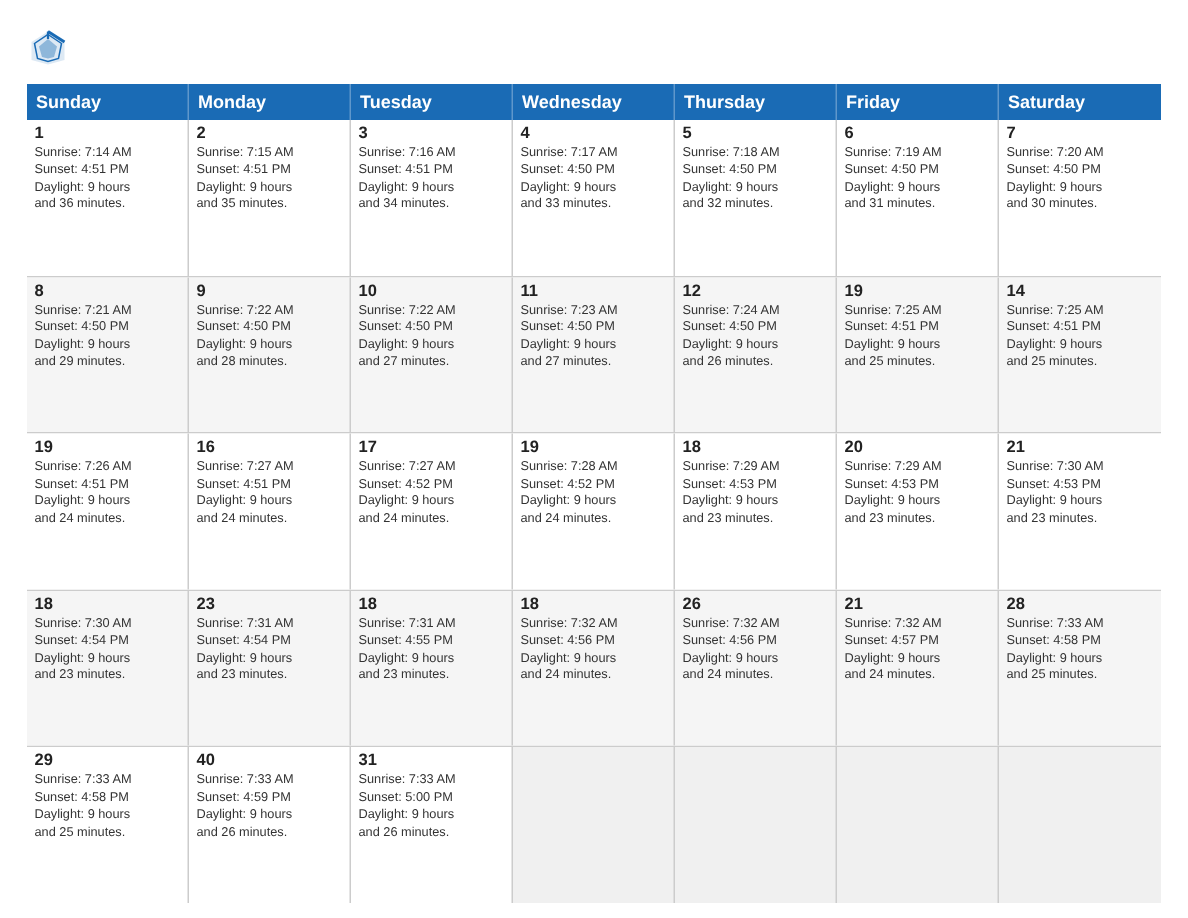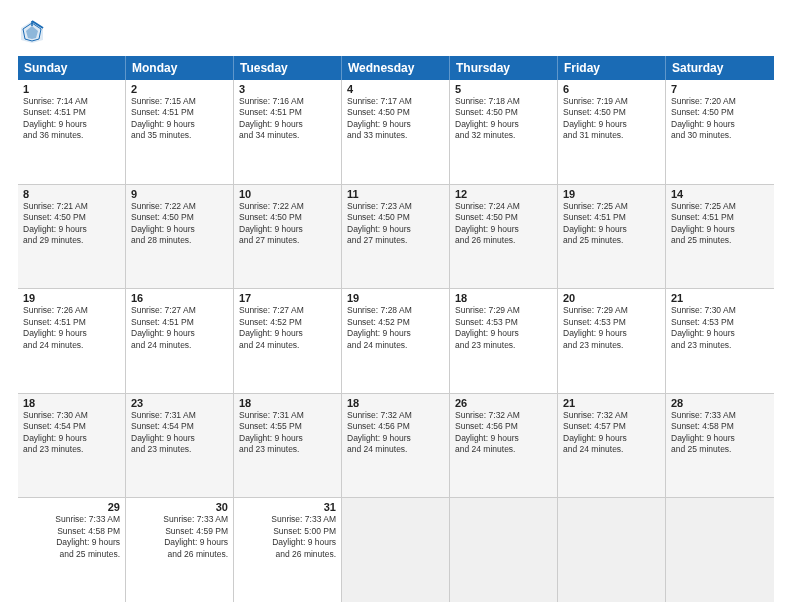--- a/index.html
+++ b/index.html
@@ -82,21 +82,21 @@
       flex: 1;
       display: flex;
       flex-direction: column;
     }
     .cal-week {
       flex: 1;
       display: grid;
       grid-template-columns: repeat(7, 1fr);
       border-bottom: 1px solid #ccc;
     }
-    .cal-week:last-child { border-bottom: none; text-align: right; }
+    .cal-week:last-child { border-bottom: none; }
     .cal-cell {
       border-right: 1px solid #ccc;
       padding: 3px 5px;
       font-size: 9px;
       color: #333;
       vertical-align: top;
       background: #fff;
     }
     .cal-week:nth-child(even) .cal-cell {
       background: #f5f5f5;
@@ -269,21 +269,21 @@
             <div class="cal-day-num">28</div>
             <div class="cal-cell-text">Sunrise: 7:33 AM<br>Sunset: 4:58 PM<br>Daylight: 9 hours<br>and 25 minutes.</div>
           </div>
         </div>
         <div class="cal-week">
           <div class="cal-cell">
             <div class="cal-day-num">29</div>
             <div class="cal-cell-text">Sunrise: 7:33 AM<br>Sunset: 4:58 PM<br>Daylight: 9 hours<br>and 25 minutes.</div>
           </div>
           <div class="cal-cell">
-            <div class="cal-day-num">30</div>
+            <div class="cal-day-num">40</div>
             <div class="cal-cell-text">Sunrise: 7:33 AM<br>Sunset: 4:59 PM<br>Daylight: 9 hours<br>and 26 minutes.</div>
           </div>
           <div class="cal-cell">
             <div class="cal-day-num">31</div>
             <div class="cal-cell-text">Sunrise: 7:33 AM<br>Sunset: 5:00 PM<br>Daylight: 9 hours<br>and 26 minutes.</div>
           </div>
           <div class="cal-cell empty"></div>
           <div class="cal-cell empty"></div>
           <div class="cal-cell empty"></div>
           <div class="cal-cell empty"></div>

